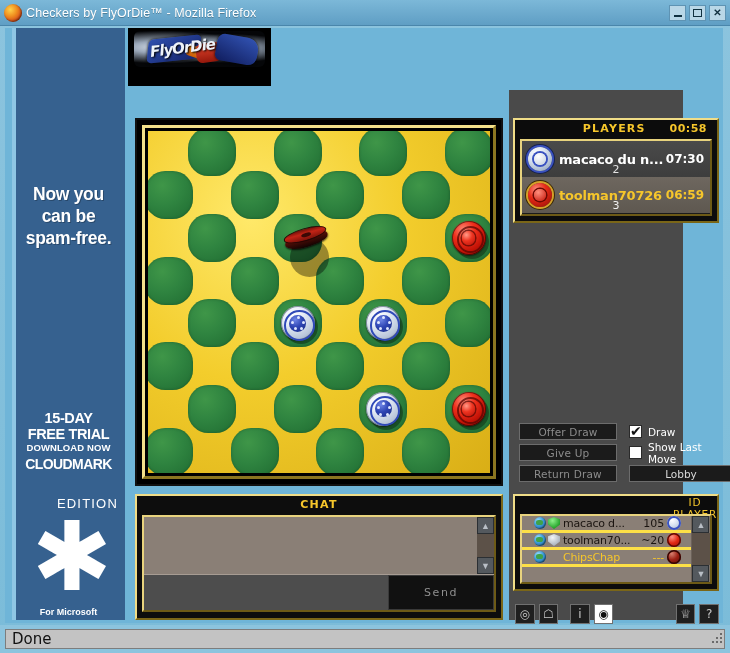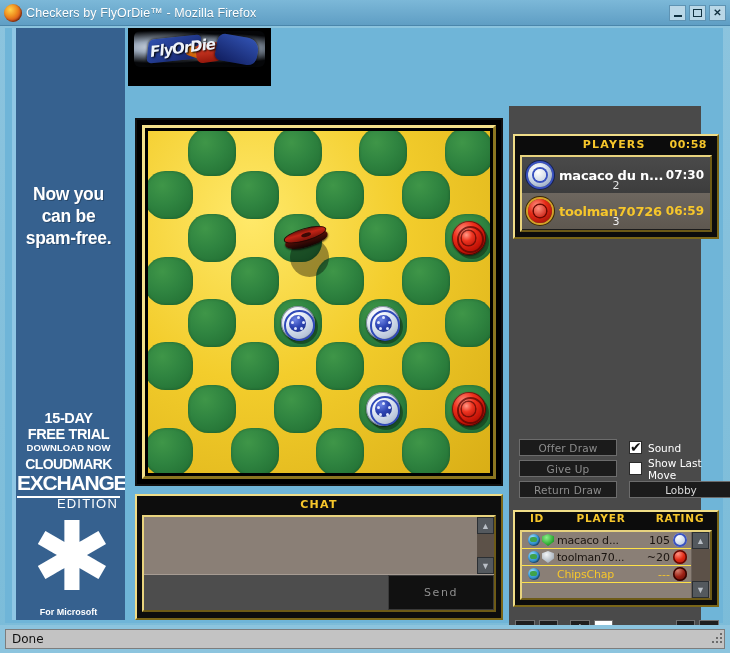--- a/index.html
+++ b/index.html
@@ -302,23 +302,22 @@
   .send-btn {
     width:106px; height:35px; background:#111;
     border:1px solid #3a3a3a;
     color:#8f8f8f; font-size:11px; letter-spacing:1.6px;
     display:flex; align-items:center; justify-content:center;
     font-family:"DejaVu Sans", sans-serif;
   }
 
   
   .right {
-    position:absolute; left:504px; top:62px; width:192px; height:530px;
+    position:absolute; left:504px; top:62px; width:174px; height:530px;
     background:#4a4a4a;
-    margin-top:16px;
   }
   .panel-gold {
     background:#0c0c0c;
     border:2px solid;
     border-color:#f0dd88 #7a6618 #7a6618 #f0dd88;
   }
   .players-panel {
     position:absolute; left:4px; top:28px; width:206px; height:105px;
   }
   .pp-head {
@@ -403,37 +402,38 @@
     color:#d8d8d8; font-size:10.5px;
     display:flex; align-items:center; justify-content:center;
     font-family:"DejaVu Sans", sans-serif;
   }
 
   
   .list-panel {
     position:absolute; left:4px; top:404px; width:206px; height:97px;
   }
   .lp-head {
-    height:16px; display:flex; align-items:flex-start;
-    color:#f6c62b; font-size:10.5px; font-weight:bold; letter-spacing:.8px;
-    font-family:"DejaVu Sans", sans-serif;
+    height:16px; display:flex; align-items:flex-end;
+    color:#f6c62b; font-size:10.5px; font-weight:normal; letter-spacing:.8px;
+    font-family:"DejaVu Sans", sans-serif;
+    flex-direction:column;
   }
   .lp-head .c1 { width:44px; text-align:center; }
   .lp-head .c2 { flex:1; text-align:center; }
   .lp-head .c3 { width:74px; text-align:center; }
   .lp-inner {
     position:absolute; left:5px; top:18px; right:5px; bottom:5px;
     border:2px solid;
     border-color:#e8d37e #6d5a16 #6d5a16 #e8d37e;
     background:#8a7f76; display:flex;
   }
   .lp-rows { flex:1; }
   .lrow {
-    height:17px; display:flex; align-items:center; padding:0 4px;
-    border-bottom:1px solid #fde047; font-size:11px;
+    height:17px; display:flex; align-items:center; padding:0 10px;
+    border-bottom:3px solid #fde047; font-size:11px;
     font-family:"DejaVu Sans", sans-serif;
   }
   .globe {
     width:12px; height:12px; border-radius:50%; flex:none; margin:0 2px;
     background: radial-gradient(circle at 35% 30%, #9fe0ff 0%, #3b9ad8 45%, #1d5e96 100%);
     box-shadow: inset -1px -1px 1px rgba(0,0,0,.4);
     position:relative; overflow:hidden;
   }
   .globe::after {
     content:""; position:absolute; left:2px; top:3px; width:7px; height:5px;
@@ -487,21 +487,21 @@
 
   
   .statusbar {
     position:absolute; left:0; bottom:0; width:730px; height:28px;
     background:#8cc4de; padding:4px 5px;
   }
   .status-inner {
     height:20px; background:#c3c3c3;
     border:1px solid #7d7d7d;
     display:flex; align-items:center; padding:0 6px;
-    color:#101010; font-size:12px;
+    color:#101010; font-size:15px;
     font-family:"DejaVu Sans", sans-serif;
   }
   .status-grip { position:absolute; right:6px; bottom:7px; width:14px; height:13px; }
   .status-grip i { position:absolute; width:2px; height:2px; background:#6b6b6b; }
 </style>
 </head>
 <body>
 
 <div class="window">
 
@@ -527,21 +527,20 @@
         <div>Now you</div>
         <div>can be</div>
         <div>spam-free.</div>
       </div>
       <div class="trial">
         <div>15-DAY</div>
         <div>FREE TRIAL</div>
       </div>
       <div class="dl">DOWNLOAD NOW</div>
       <div class="brand1">CLOUDMARK</div>
-      <div class="brand2">EXCHANGE</div>
       <div class="brand3">EDITION</div>
       <div class="ast">✱</div>
       <div class="foot">
         <div>For Microsoft</div>
         <div>Exchange Server</div>
       </div>
     </div>
 
     <div class="banner">
       <div class="fod">
@@ -684,21 +683,21 @@
 
       <div class="controls">
         <div class="ctrl-col">
           <div class="gbtn">Offer Draw</div>
           <div class="gbtn">Give Up</div>
           <div class="gbtn">Return Draw</div>
         </div>
         <div class="opt-col">
           <div class="opt-row">
             <span class="cbx on"></span>
-            <span class="opt-lbl">Sound</span>
+            <span class="opt-lbl">Draw</span>
           </div>
           <div class="opt-row">
             <span class="cbx"></span>
             <span class="opt-lbl">Show Last Move</span>
           </div>
           <div class="lobby-btn">Lobby</div>
         </div>
       </div>
 
       <div class="list-panel panel-gold">

